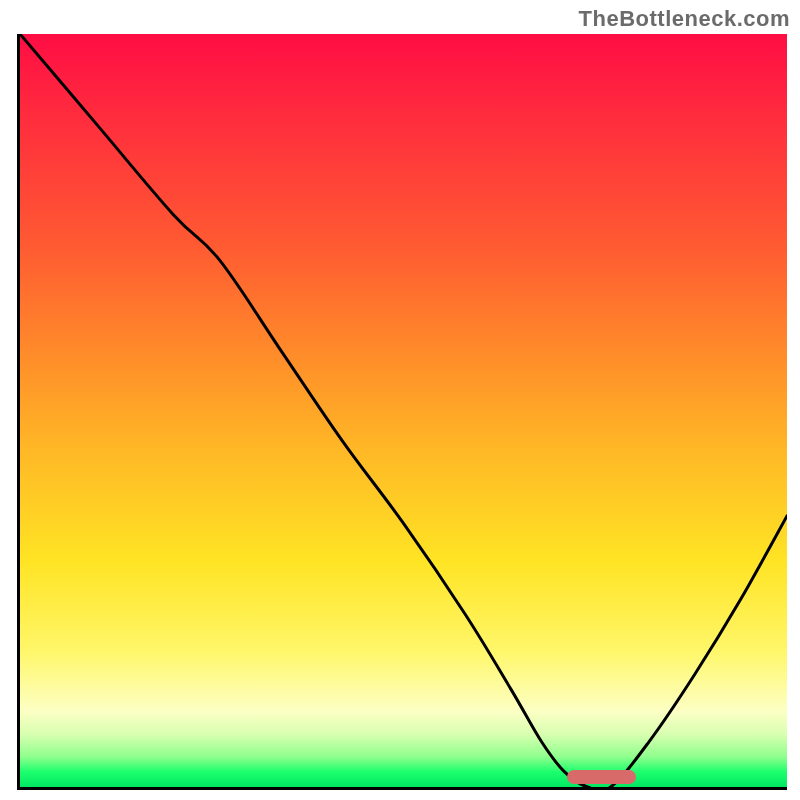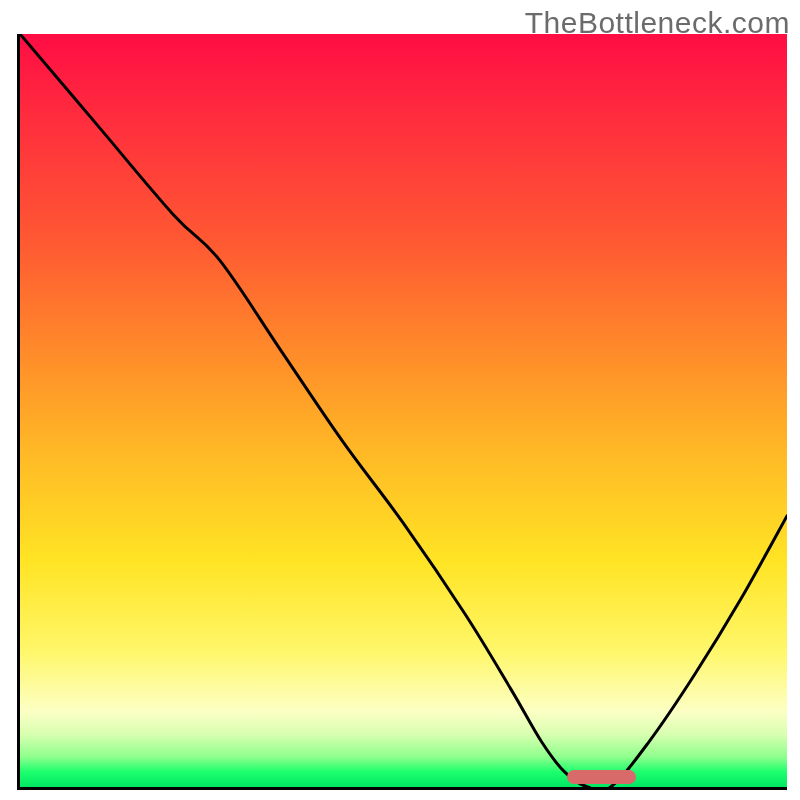--- a/index.html
+++ b/index.html
@@ -13,22 +13,22 @@
   }
   .chart-wrap {
     position: relative;
     width: 800px;
     height: 800px;
   }
   .watermark {
     position: absolute;
     top: 6px;
     right: 10px;
-    font-size: 30px;
-    font-weight: 400;
+    font-size: 22px;
+    font-weight: 700;
     color: #6b6b6b;
     letter-spacing: 0.5px;
     z-index: 10;
   }
   .plot-area {
     position: absolute;
     left: 17px;
     top: 34px;
     width: 770px;
     height: 756px;

